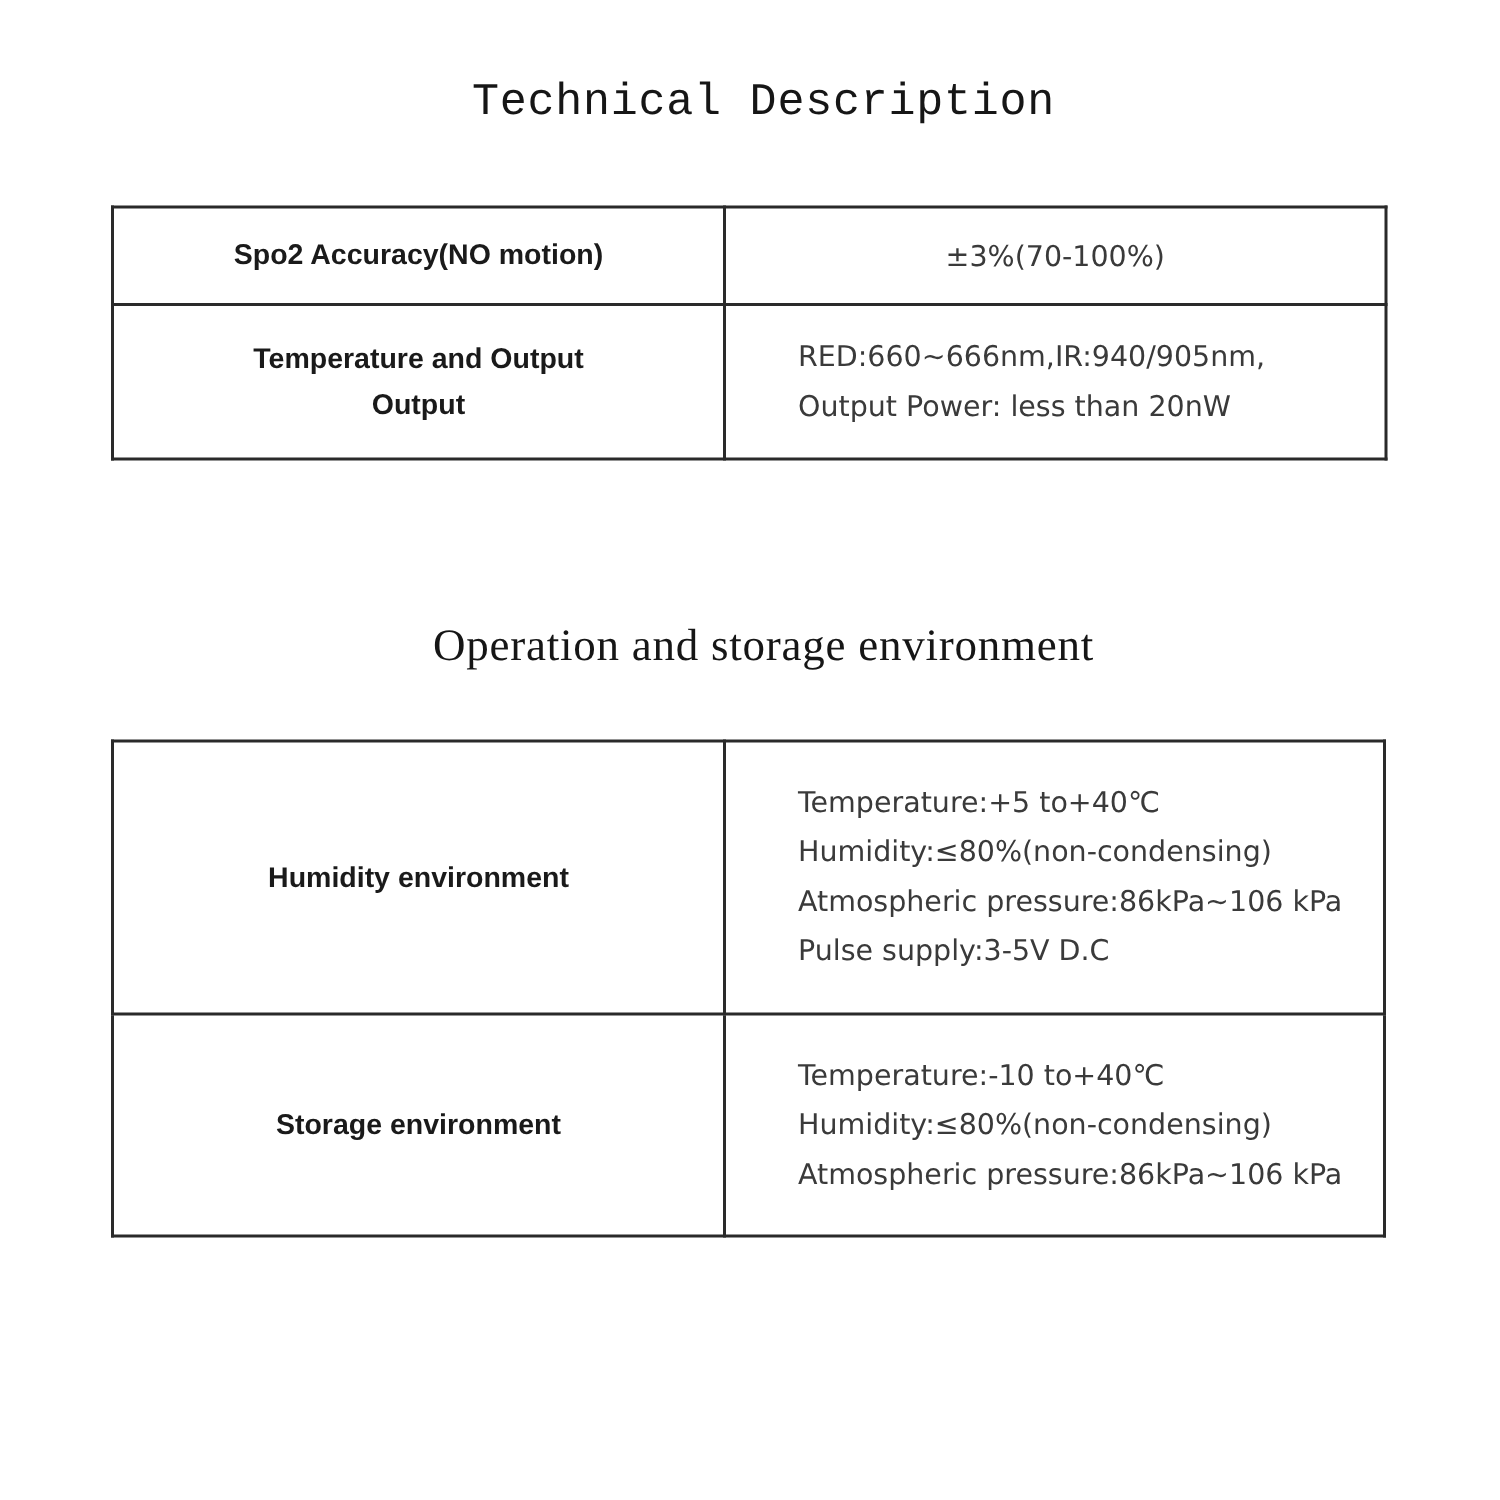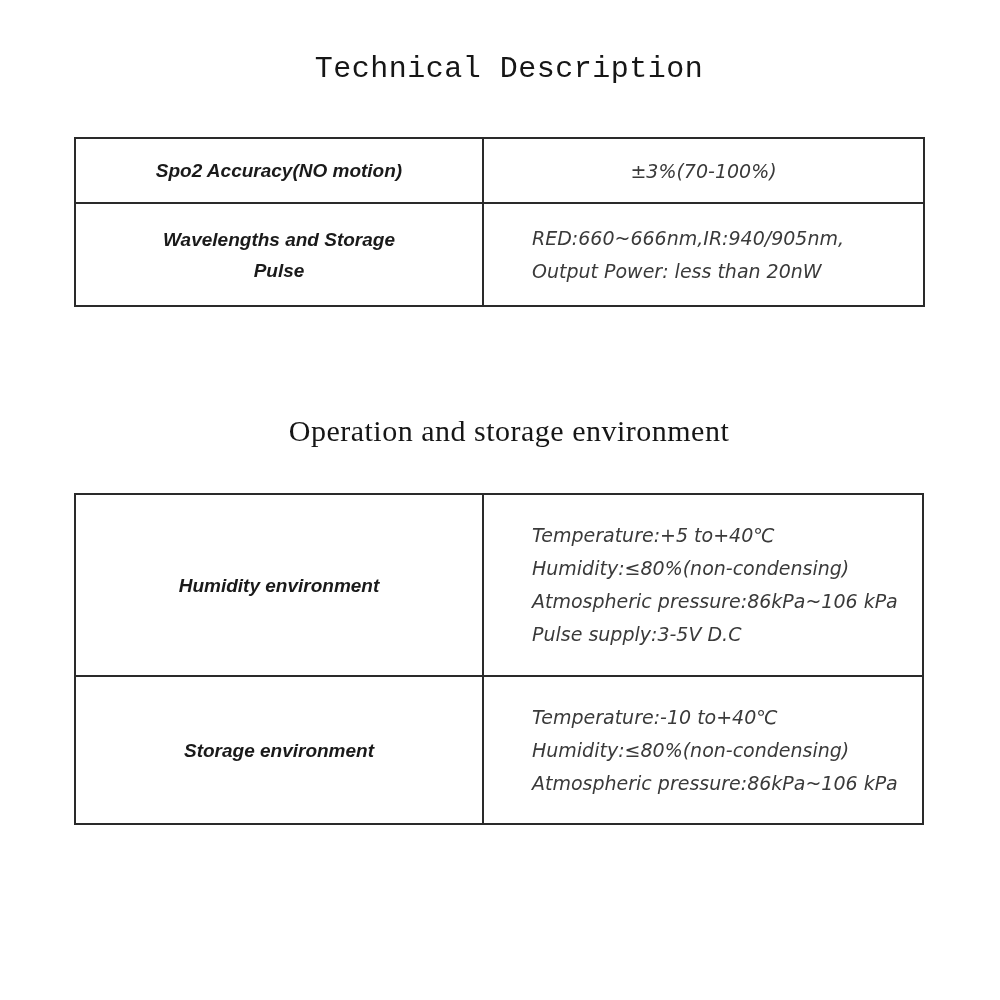--- a/index.html
+++ b/index.html
@@ -36,21 +36,20 @@
     table-layout: fixed;
     background: #ffffff;
   }
   #technical-table { left: 74px; top: 137px; width: 849px; }
   #environment-table { left: 74px; top: 493px; width: 848px; }
 
   table.spec-table td {
     border: 2px solid #2a2a2a;
     vertical-align: middle;
     overflow: hidden;
-    font-style: italic;
   }
 
   .label-cell {
     text-align: center;
     font-family: "Liberation Sans", sans-serif;
     font-weight: 700;
     font-size: 19px;
     color: #1a1a1a;
   }
   .label-line {
@@ -93,22 +92,22 @@
       <tr style="height:65px;">
         <td class="label-cell">
           <span class="label-line">Spo2 Accuracy(NO motion)</span>
         </td>
         <td class="value-cell value-center">
           <span>±3%(70-100%)</span>
         </td>
       </tr>
       <tr style="height:103px;">
         <td class="label-cell">
-          <span class="label-line">Wavelengths and Storage</span>
-          <span class="label-line">Pulse</span>
+          <span class="label-line">Temperature and Output</span>
+          <span class="label-line">Output</span>
         </td>
         <td class="value-cell value-left">
           <span class="value-line">RED:660~666nm,IR:940/905nm,</span>
           <span class="value-line">Output Power: less than 20nW</span>
         </td>
       </tr>
     </tbody>
   </table>
 
   <div class="section-title" id="title-environment">Operation and storage environment</div>

